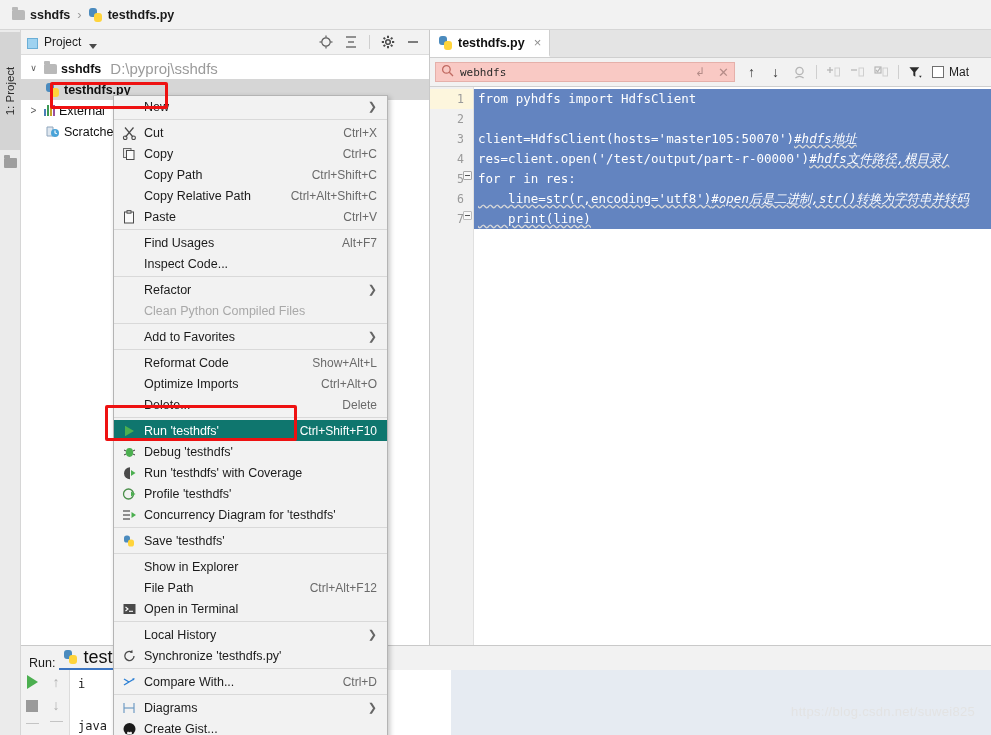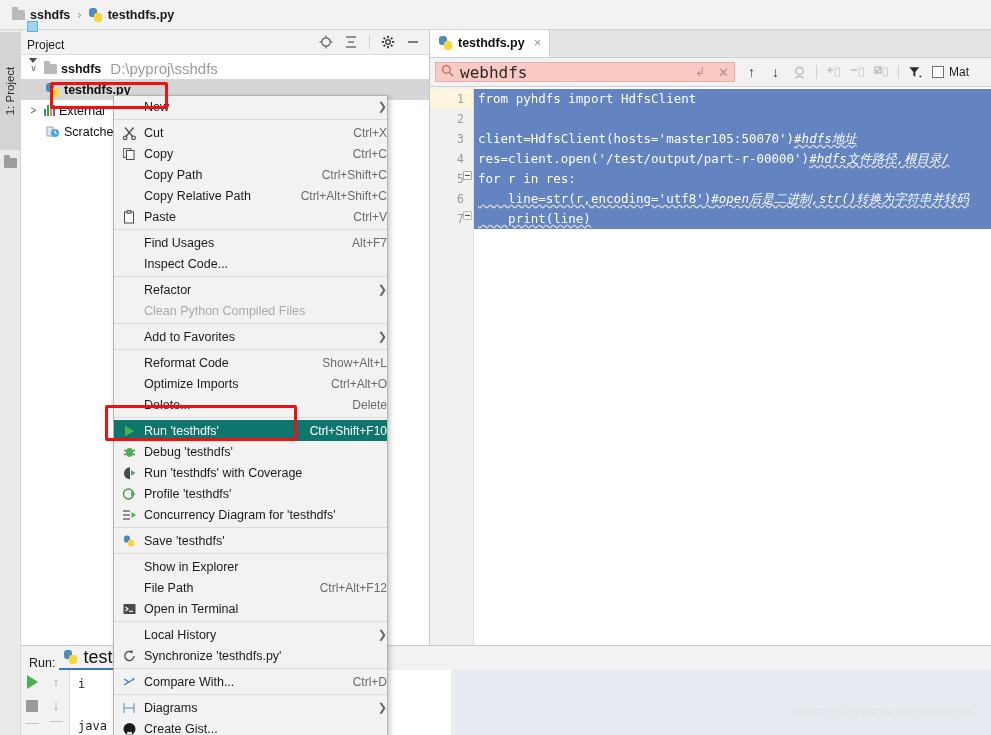--- a/index.html
+++ b/index.html
@@ -56,21 +56,21 @@
 
   
   #project-panel{
     position:absolute;left:21px;top:30px;width:409px;height:615px;
     background:#ffffff;box-sizing:border-box;border-right:1px solid #c9c9c9;
   }
   #project-header{
     height:25px;background:#f2f2f2;border-bottom:1px solid #dcdcdc;
     display:flex;align-items:center;padding:0 6px;box-sizing:border-box;
   }
-  #project-title{display:flex;align-items:flex-start;gap:6px;flex-direction:column;}
+  #project-title{display:flex;align-items:flex-end;gap:6px;}
   .proj-sq{width:11px;height:11px;background:#9ed2f0;border:1px solid #6aaed6;box-sizing:border-box;}
   .caret-dn{
     width:0;height:0;border-left:4px solid transparent;border-right:4px solid transparent;
     border-top:5px solid #4a4a4a;margin-left:2px;
   }
   #project-header-actions{margin-left:auto;display:flex;align-items:center;gap:11px;padding-right:3px;}
   .hdr-ico{width:14px;height:14px;position:relative;color:#5c5c5c;}
   .vdiv{width:1px;height:14px;background:#cfcfcf;}
 
   
@@ -100,21 +100,21 @@
 
   
   #context-menu{
     position:absolute;left:113px;top:95px;width:275px;
     background:#f2f2f2;border:1px solid #b4b4b4;
     box-shadow:2px 2px 5px rgba(0,0,0,.22);
     z-index:50;padding:0;box-sizing:border-box;
   }
   .mi{
     height:21px;display:flex;align-items:center;position:relative;
-    padding-left:30px;padding-right:0;font-size:12.5px;color:#1b1b1b;
+    padding-left:30px;padding-right:10px;font-size:12.5px;color:#1b1b1b;
     box-sizing:border-box;white-space:nowrap;
   }
   .mi.sel{background:#0f766e;color:#ffffff;justify-content:flex-end;}
   .mi.disabled{color:#a9a9a9;}
   .mi .mi-ico{position:absolute;left:8px;top:50%;transform:translateY(-50%);width:15px;height:14px;}
   .mi .shortcut{margin-left:auto;color:#6a6a6a;font-size:12px;padding-left:18px;}
   .mi.sel .shortcut{color:#ffffff;}
   .mi .submarr{margin-left:auto;color:#666;font-size:11px;padding-left:16px;}
   .msep{height:1px;background:#d9d9d9;margin:2px 0;}
 
@@ -136,21 +136,21 @@
 
   
   #find-bar{
     height:29px;background:#f2f2f2;border-bottom:1px solid #cfcfcf;
     display:flex;align-items:center;padding:0 5px;box-sizing:border-box;gap:9px;
   }
   #search-field{
     width:300px;height:20px;background:#f9c9c4;border:1px solid #e5b0aa;
     display:flex;align-items:center;padding:0 5px;box-sizing:border-box;gap:6px;position:relative;
   }
-  #search-value{font-family:"DejaVu Sans Mono", monospace;font-size:16px;color:#2a2a2a;}
+  #search-value{font-family:"DejaVu Sans Mono", monospace;font-size:11px;color:#2a2a2a;}
   #search-enter{margin-left:auto;color:#b58c88;font-size:12px;}
   #search-clear{color:#b58c88;font-size:13px;margin-left:7px;}
   .find-btn{width:15px;height:15px;color:#3a3a3a;display:flex;align-items:center;justify-content:center;font-size:14px;}
   .find-btn.dim{color:#b6b6b6;}
   #match-case{display:flex;align-items:center;gap:5px;}
   .chkbox{width:12px;height:12px;border:1px solid #6f6f6f;background:#fff;box-sizing:border-box;}
 
   
   #code-wrap{position:relative;height:calc(100% - 57px);background:#ffffff;display:flex;}
   #gutter{

